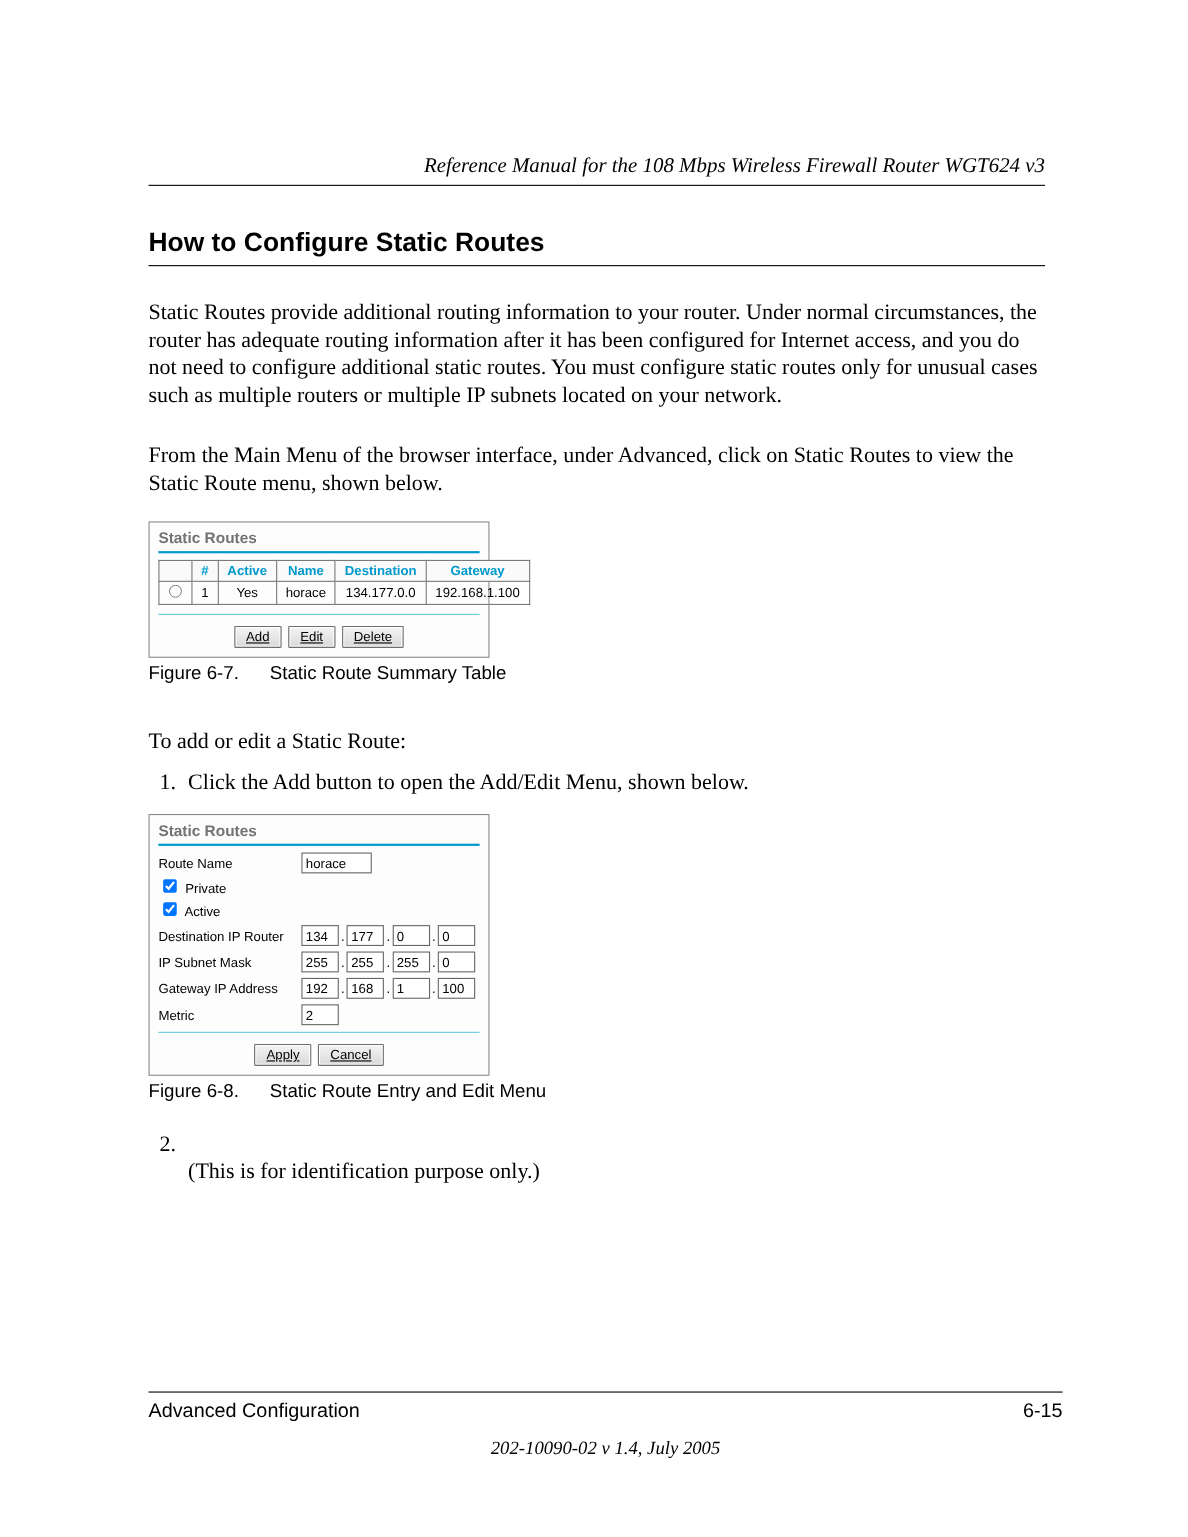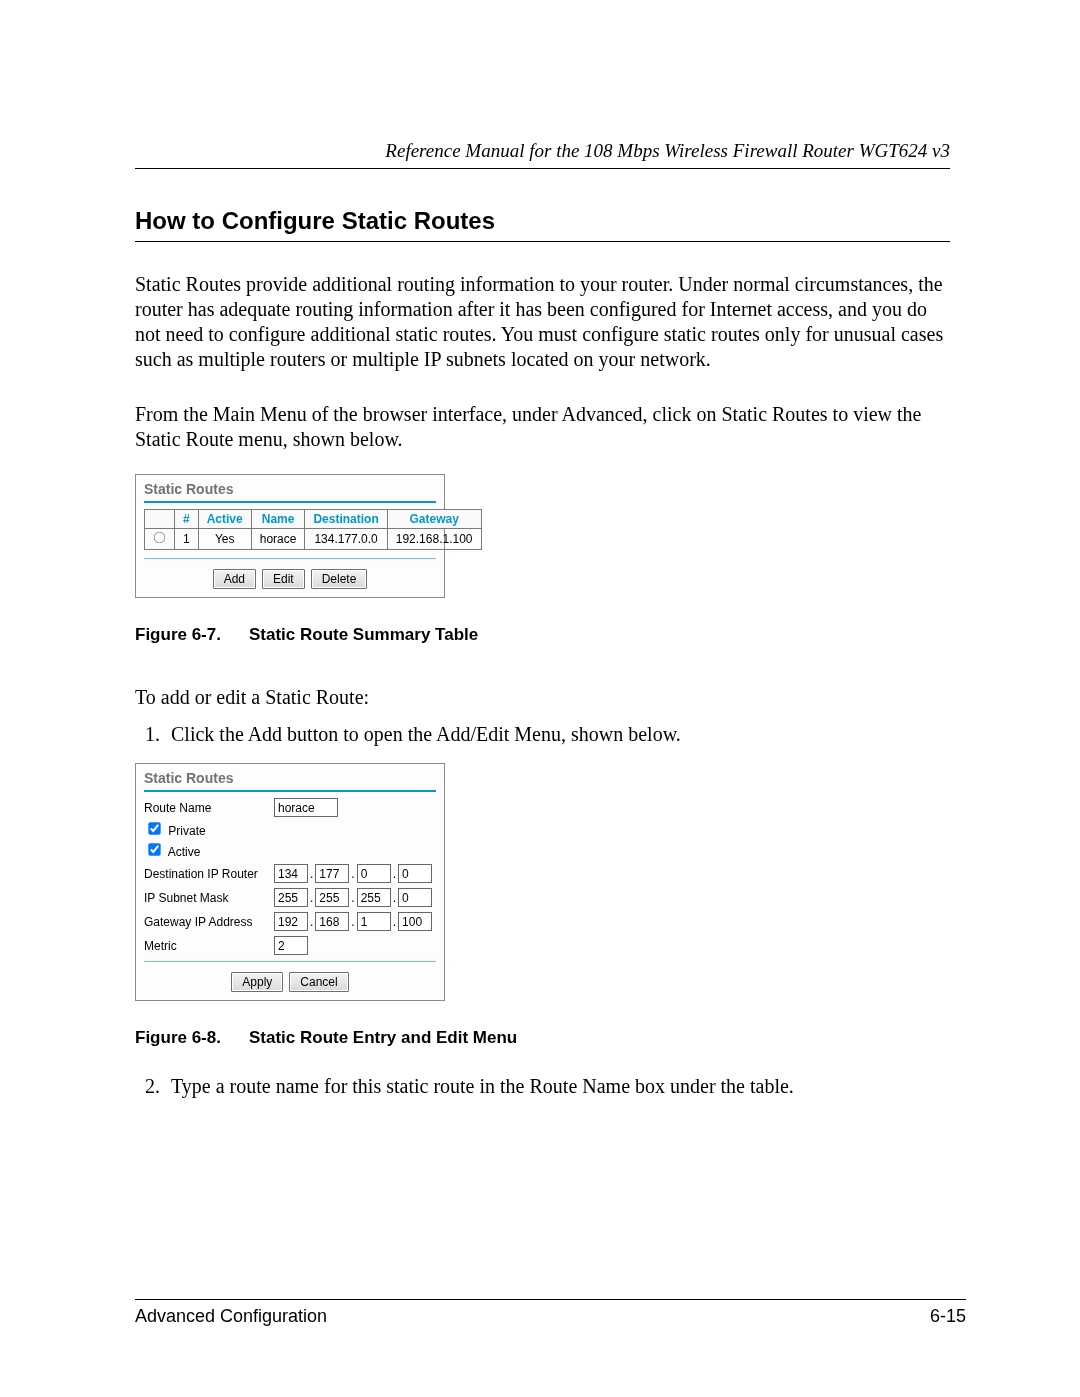--- a/index.html
+++ b/index.html
@@ -87,27 +87,28 @@
   button.uiBtn {
     font-family: Arial, Helvetica, sans-serif;
     font-size: 12px;
     padding: 2px 10px;
     background: linear-gradient(#f4f4f4, #d9d9d9);
     border: 1px solid #6e6e6e;
     color: #000;
     margin: 0 1px;
     border-radius: 1px;
     box-shadow: inset 0 0 0 1px #fff;
+    text-decoration: underline;
   }
 
   .figcaption {
     font-family: Arial, Helvetica, sans-serif;
-    font-weight: bold;
+    font-weight: normal;
     font-size: 17px;
-    margin-top: 27px;
+    margin-top: 4px;
   }
   .figcaption .gap { display: inline-block; width: 28px; }
 
   ol.steps {
     font-size: 20px;
     line-height: 1.25;
     margin: 12px 0 0 0;
     padding-left: 30px;
   }
   ol.steps li { padding-left: 6px; margin-bottom: 4px; }
@@ -274,23 +275,25 @@
       <button class="uiBtn">Cancel</button>
     </div>
   </div>
 </div>
 <div class="figcaption">
   <span>Figure 6-8.</span><span class="gap"></span><span>Static Route Entry and Edit Menu</span>
 </div>
 
 <ol class="steps" start="2" style="margin-top:26px;">
   <li>
-    <span>Type a route name for this static route in the Route Name box under the table.</span><br>
+    <br>
+    <span>(This is for identification purpose only.)</span>
   </li>
 </ol>
 
 <div class="footer">
   <hr class="footrule">
   <div class="footline">
     <span>Advanced Configuration</span>
     <span>6-15</span>
   </div>
+  <div class="docver">202-10090-02 v 1.4, July 2005</div>
 </div>
 
 </body></html>

